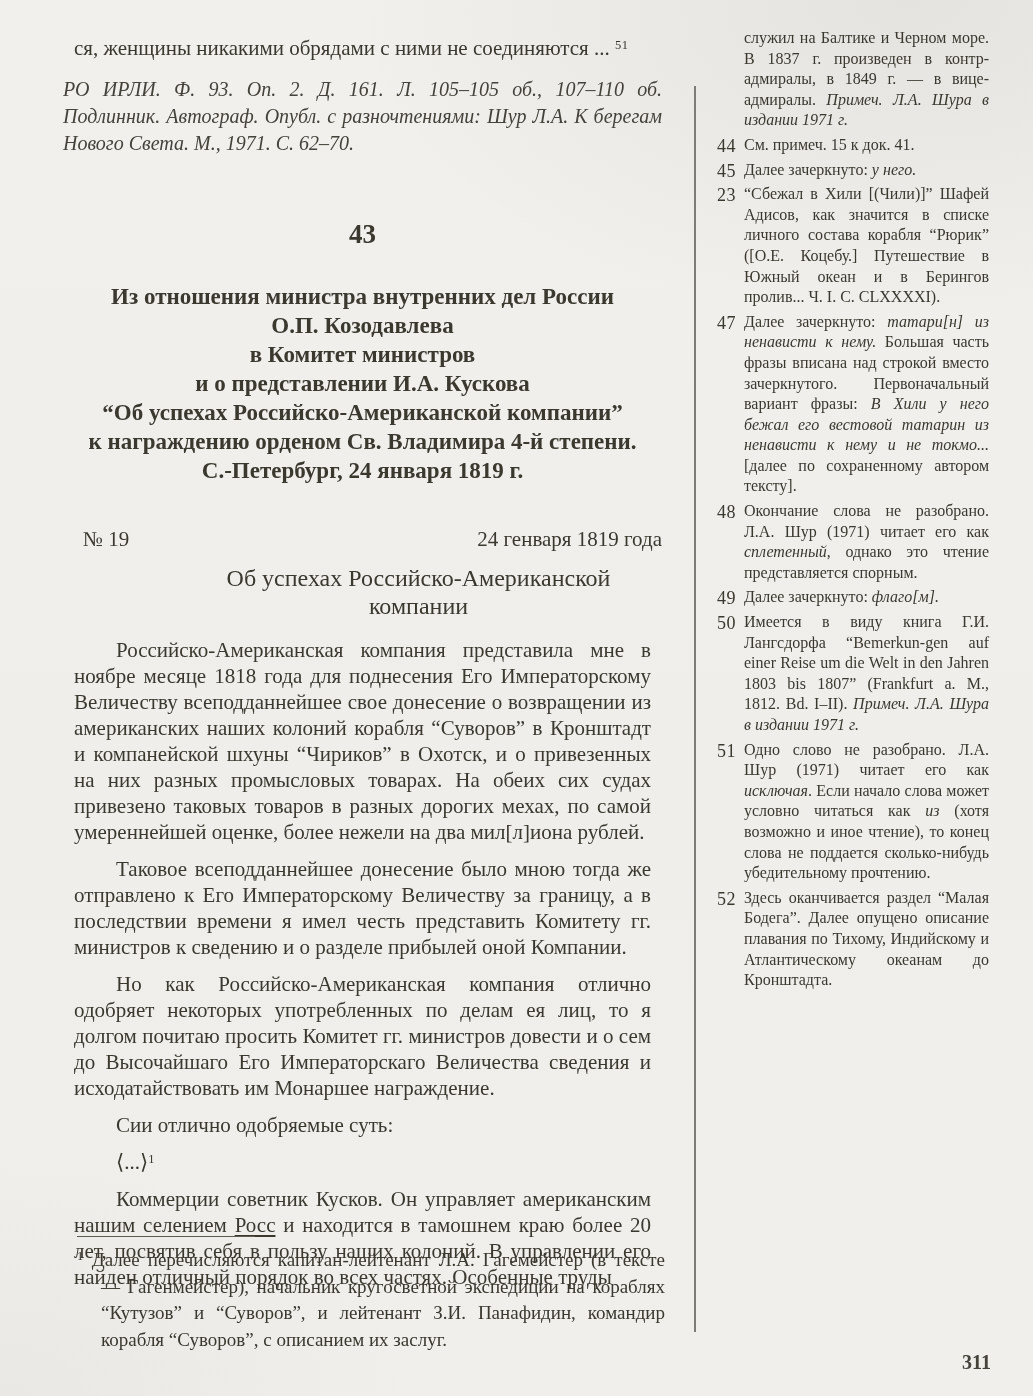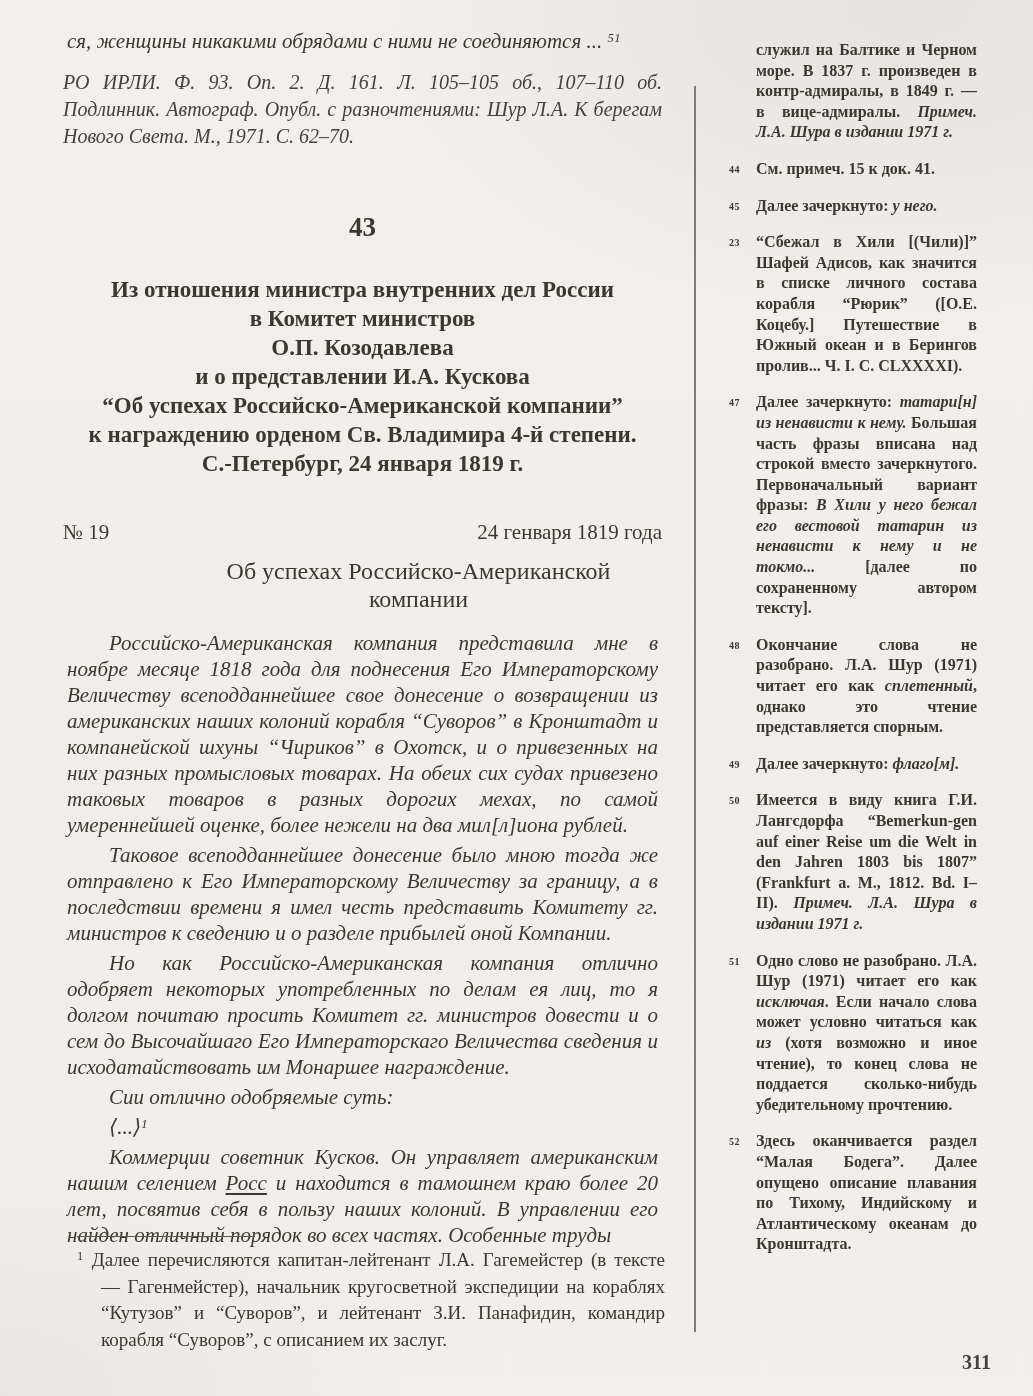--- a/index.html
+++ b/index.html
@@ -10,63 +10,63 @@
     background:
       radial-gradient(ellipse 900px 520px at 88% 0%, rgba(60,55,45,0.07), transparent 62%),
       radial-gradient(ellipse 700px 400px at 0% 100%, rgba(60,55,45,0.04), transparent 60%),
       linear-gradient(#f1f0ed, #efeeeb 55%, #f0efec);
     font-family:"Liberation Serif","DejaVu Serif",serif;
     color:#3a382f;
     overflow:hidden;
   }
   
   .col-left { position:absolute; left:63px; top:24px; width:599px; }
-  .body { margin:4px; font-size:21px; line-height:26px; text-align:justify;font-style:italic; }
+  .body { margin:11px; font-size:21px; line-height:26px; text-align:justify; }
   .ind  { text-indent:42px; }
   .body sup, .fn sup { font-size:12.5px; line-height:0; vertical-align:6px; letter-spacing:0.5px; }
   .source { margin:15px 0 0 0; font-size:20px; line-height:27px; font-style:italic; text-align:justify; color:#44423a; }
   .doc-num { margin-top:62px; text-align:center; font-weight:bold; font-size:27px; line-height:30px; }
   .doc-heading { margin-top:33px; text-align:center; font-weight:bold; font-size:23px; line-height:29px; }
-  .meta-row { margin-top:40px; display:flex; justify-content:space-between; font-size:21px; line-height:28px; }
+  .meta-row { margin-top:40px; display:flex; justify-content:space-between; font-size:21px; line-height:28px;margin-left:20px; }
   .subject { margin:11px 0 0 112px; text-align:center; font-size:24px; line-height:28px; }
   .paras { margin-top:17px; }
   .u { text-decoration:underline; text-underline-offset:3px; }
   .omission { text-indent:42px; }
   
   .footnote-block { position:absolute; left:77px; top:1236px; width:588px; }
   .fn-rule { width:178px; border:0; border-top:1.6px solid #5b5950; margin:0 0 10px 0; }
   .fn { margin:0; font-size:19px; line-height:26.5px; text-align:justify; padding-left:24px; text-indent:-24px; }
   
   .divider { position:absolute; left:694px; top:86px; width:2px; height:1246px; background:#7d7c76; }
   
   .col-right { position:absolute; left:740px; top:24px; width:253px; }
-  .note { position:relative; margin:16px; font-size:16px; line-height:20.6px; text-align:justify;font-weight:bold; }
-  .note .num { position:absolute; left:-27px; top:1px; font-size:10px; letter-spacing:0.5px; }
+  .note { position:relative; margin:4px; font-size:16px; line-height:20.6px; text-align:justify; }
+  .note .num { position:absolute; left:-27px; top:1px; font-size:18px; letter-spacing:0.5px; }
   .it { font-style:italic; }
   
   .page-num { position:absolute; right:42px; bottom:22px; font-weight:bold; font-size:20px; color:#45433b; }
 </style>
 </head>
 <body>
 
 <div class="page">
 
   <div class="col-left">
 
     <p class="body"><span>ся, женщины никакими обрядами с ними не соединяются ... </span><sup>51</sup></p>
 
 
     <p class="source">РО ИРЛИ. Ф. 93. Оп. 2. Д. 161. Л. 105–105 об., 107–110 об. Подлинник. Автограф. Опубл. с разночтениями: Шур Л.А. К берегам Нового Света. М., 1971. С. 62–70.</p>
 
     <div class="doc-num">43</div>
 
     <div class="doc-heading">
       <div>Из отношения министра внутренних дел России</div>
+      <div>О.П. Козодавлева</div>
       <div>в Комитет министров</div>
-      <div>О.П. Козодавлева</div>
       <div>и о представлении И.А. Кускова</div>
       <div>“Об успехах Российско-Американской компании”</div>
       <div>к награждению орденом Св. Владимира 4-й степени.</div>
       <div>С.-Петербург, 24 января 1819 г.</div>
     </div>
 
     <div class="meta-row">
       <span>№ 19</span>
       <span>24 генваря 1819 года</span>
     </div>

